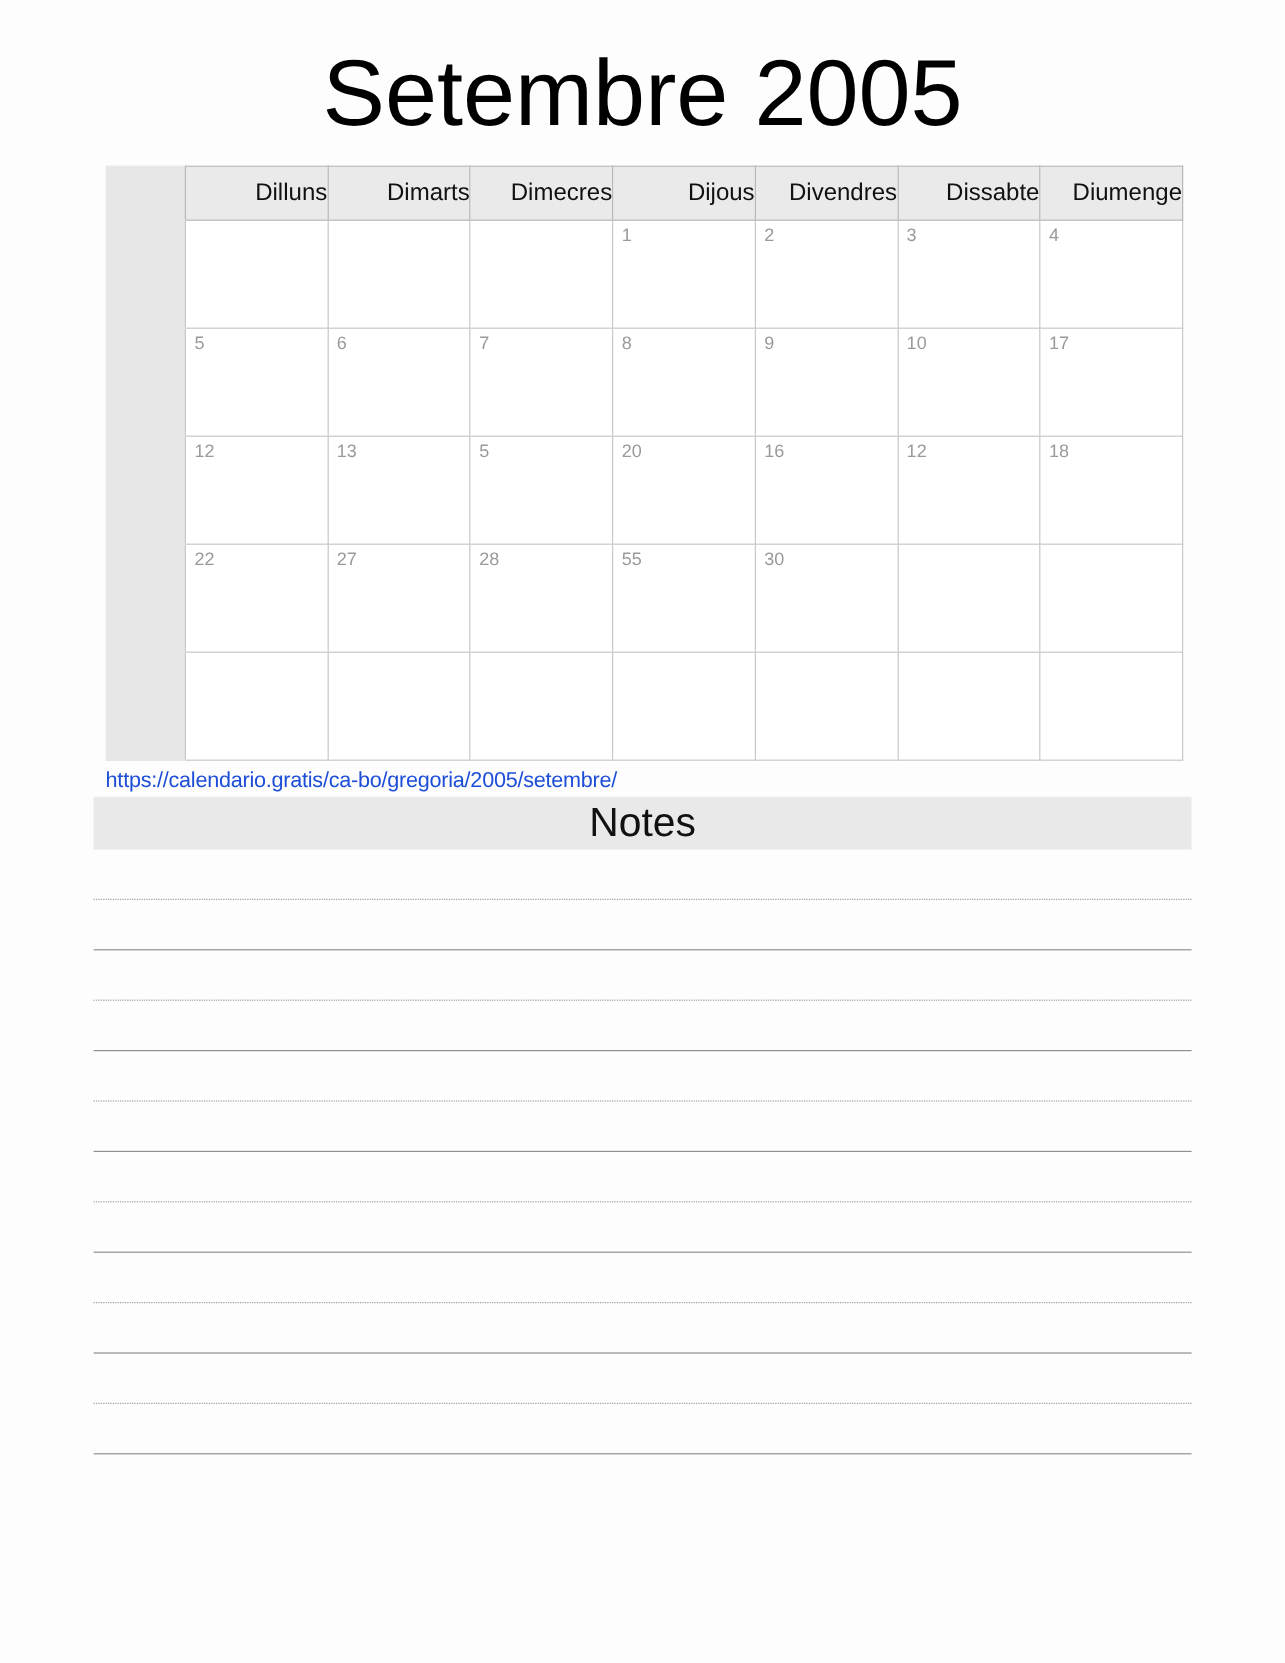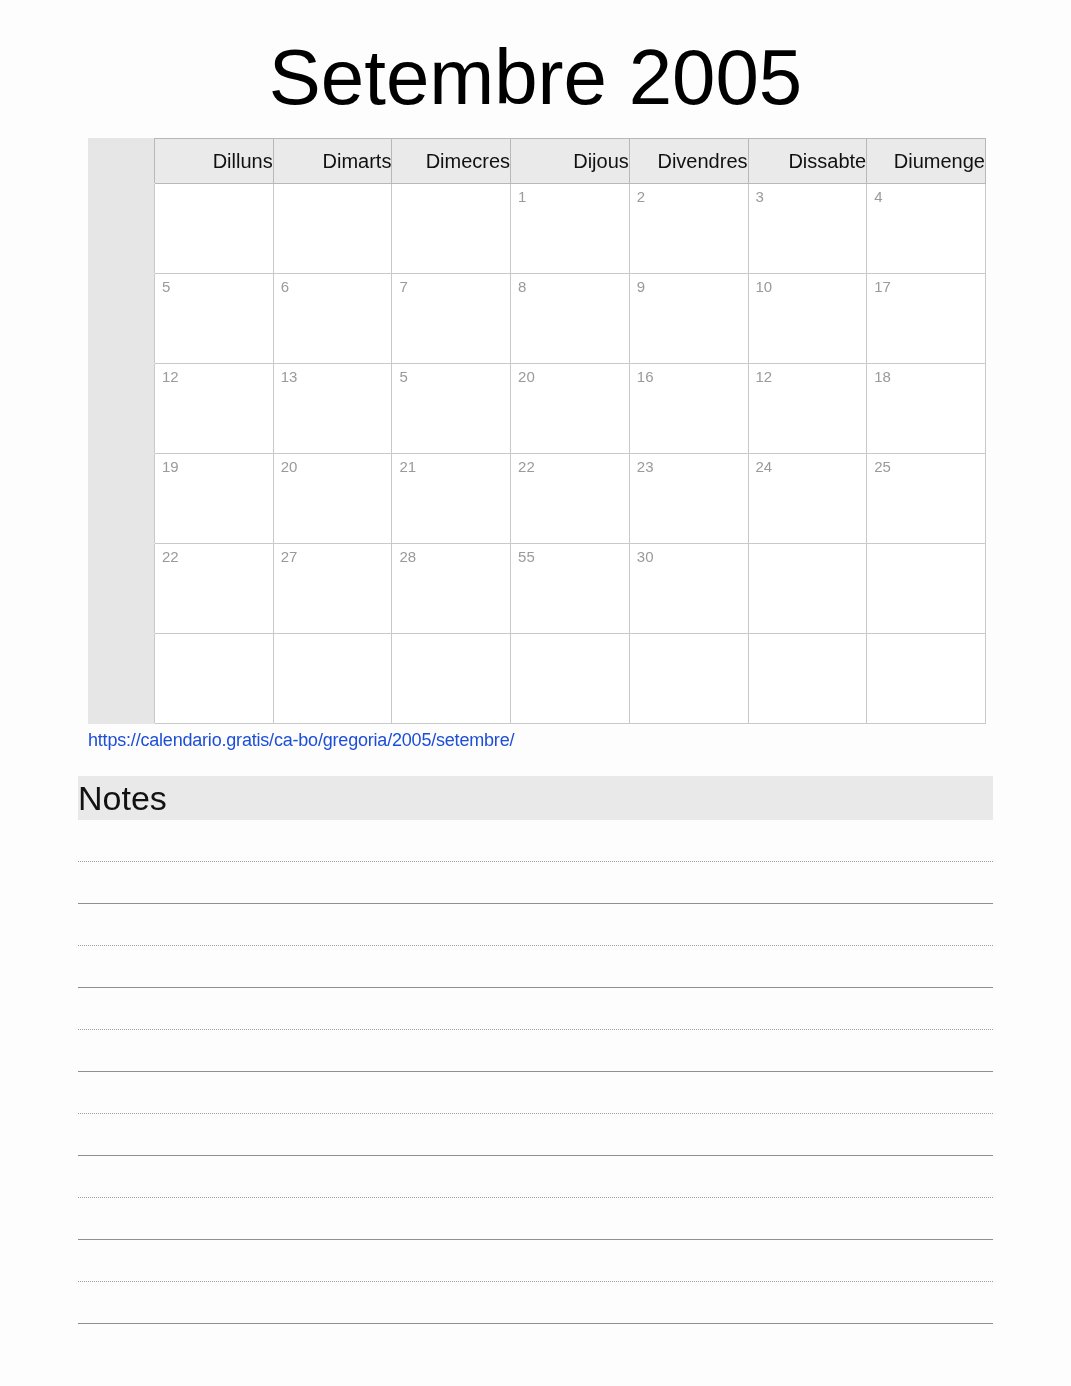--- a/index.html
+++ b/index.html
@@ -84,23 +84,23 @@
   
   .url-line {
     margin: 6px 0 0 88px;
     font-size: 18px;
     color: #1d4ed8;
     letter-spacing: -0.2px;
   }
 
   
   .notes-header {
-    margin: 25px 78px 0 78px;
+    margin: 3px 78px 0 78px;
     background: #e9e9e9;
-    text-align: left;
+    text-align: center;
     font-size: 34px;
     line-height: 44px;
     height: 44px;
     color: #111;
   }
   .notes-lines {
     margin: 0 78px 0 78px;
   }
   .note-line {
     height: 41px;
@@ -210,44 +210,20 @@
           <td>
               <span class="daynum">12</span>
             </td>
           <td>
               <span class="daynum">18</span>
             </td>
         </tr>
         <tr>
           <td class="gutter-cell"></td>
           <td>
-              <span class="daynum">19</span>
-            </td>
-          <td>
-              <span class="daynum">20</span>
-            </td>
-          <td>
-              <span class="daynum">21</span>
-            </td>
-          <td>
-              <span class="daynum">22</span>
-            </td>
-          <td>
-              <span class="daynum">23</span>
-            </td>
-          <td>
-              <span class="daynum">24</span>
-            </td>
-          <td>
-              <span class="daynum">25</span>
-            </td>
-        </tr>
-        <tr>
-          <td class="gutter-cell"></td>
-          <td>
               <span class="daynum">22</span>
             </td>
           <td>
               <span class="daynum">27</span>
             </td>
           <td>
               <span class="daynum">28</span>
             </td>
           <td>
               <span class="daynum">55</span>

